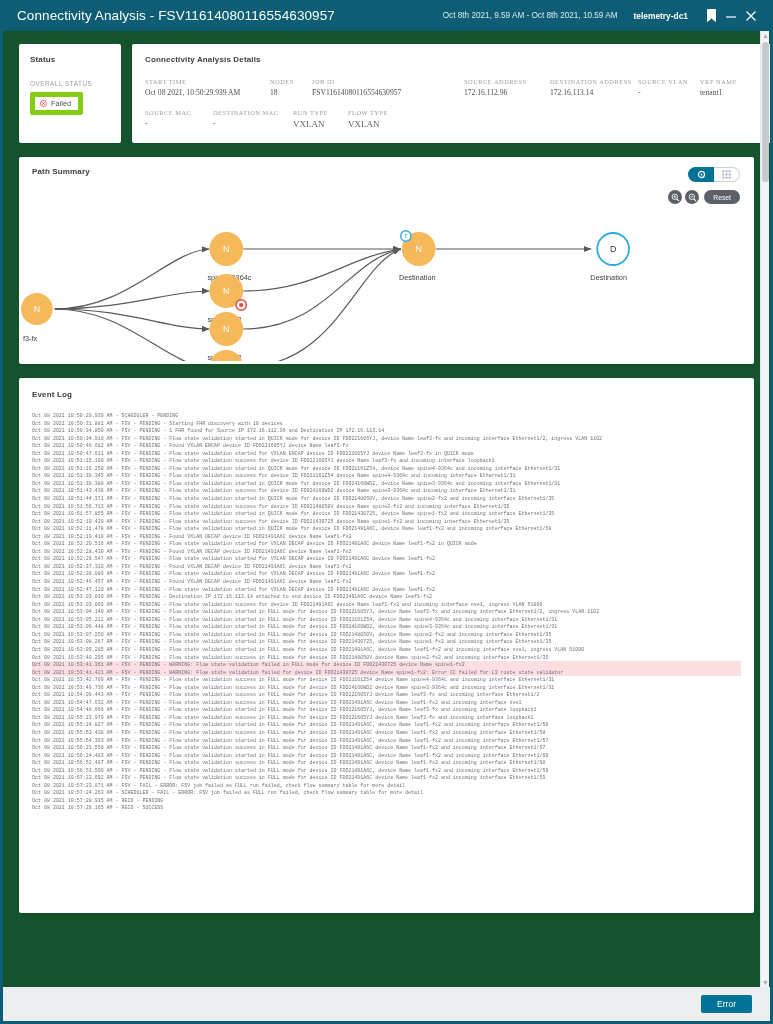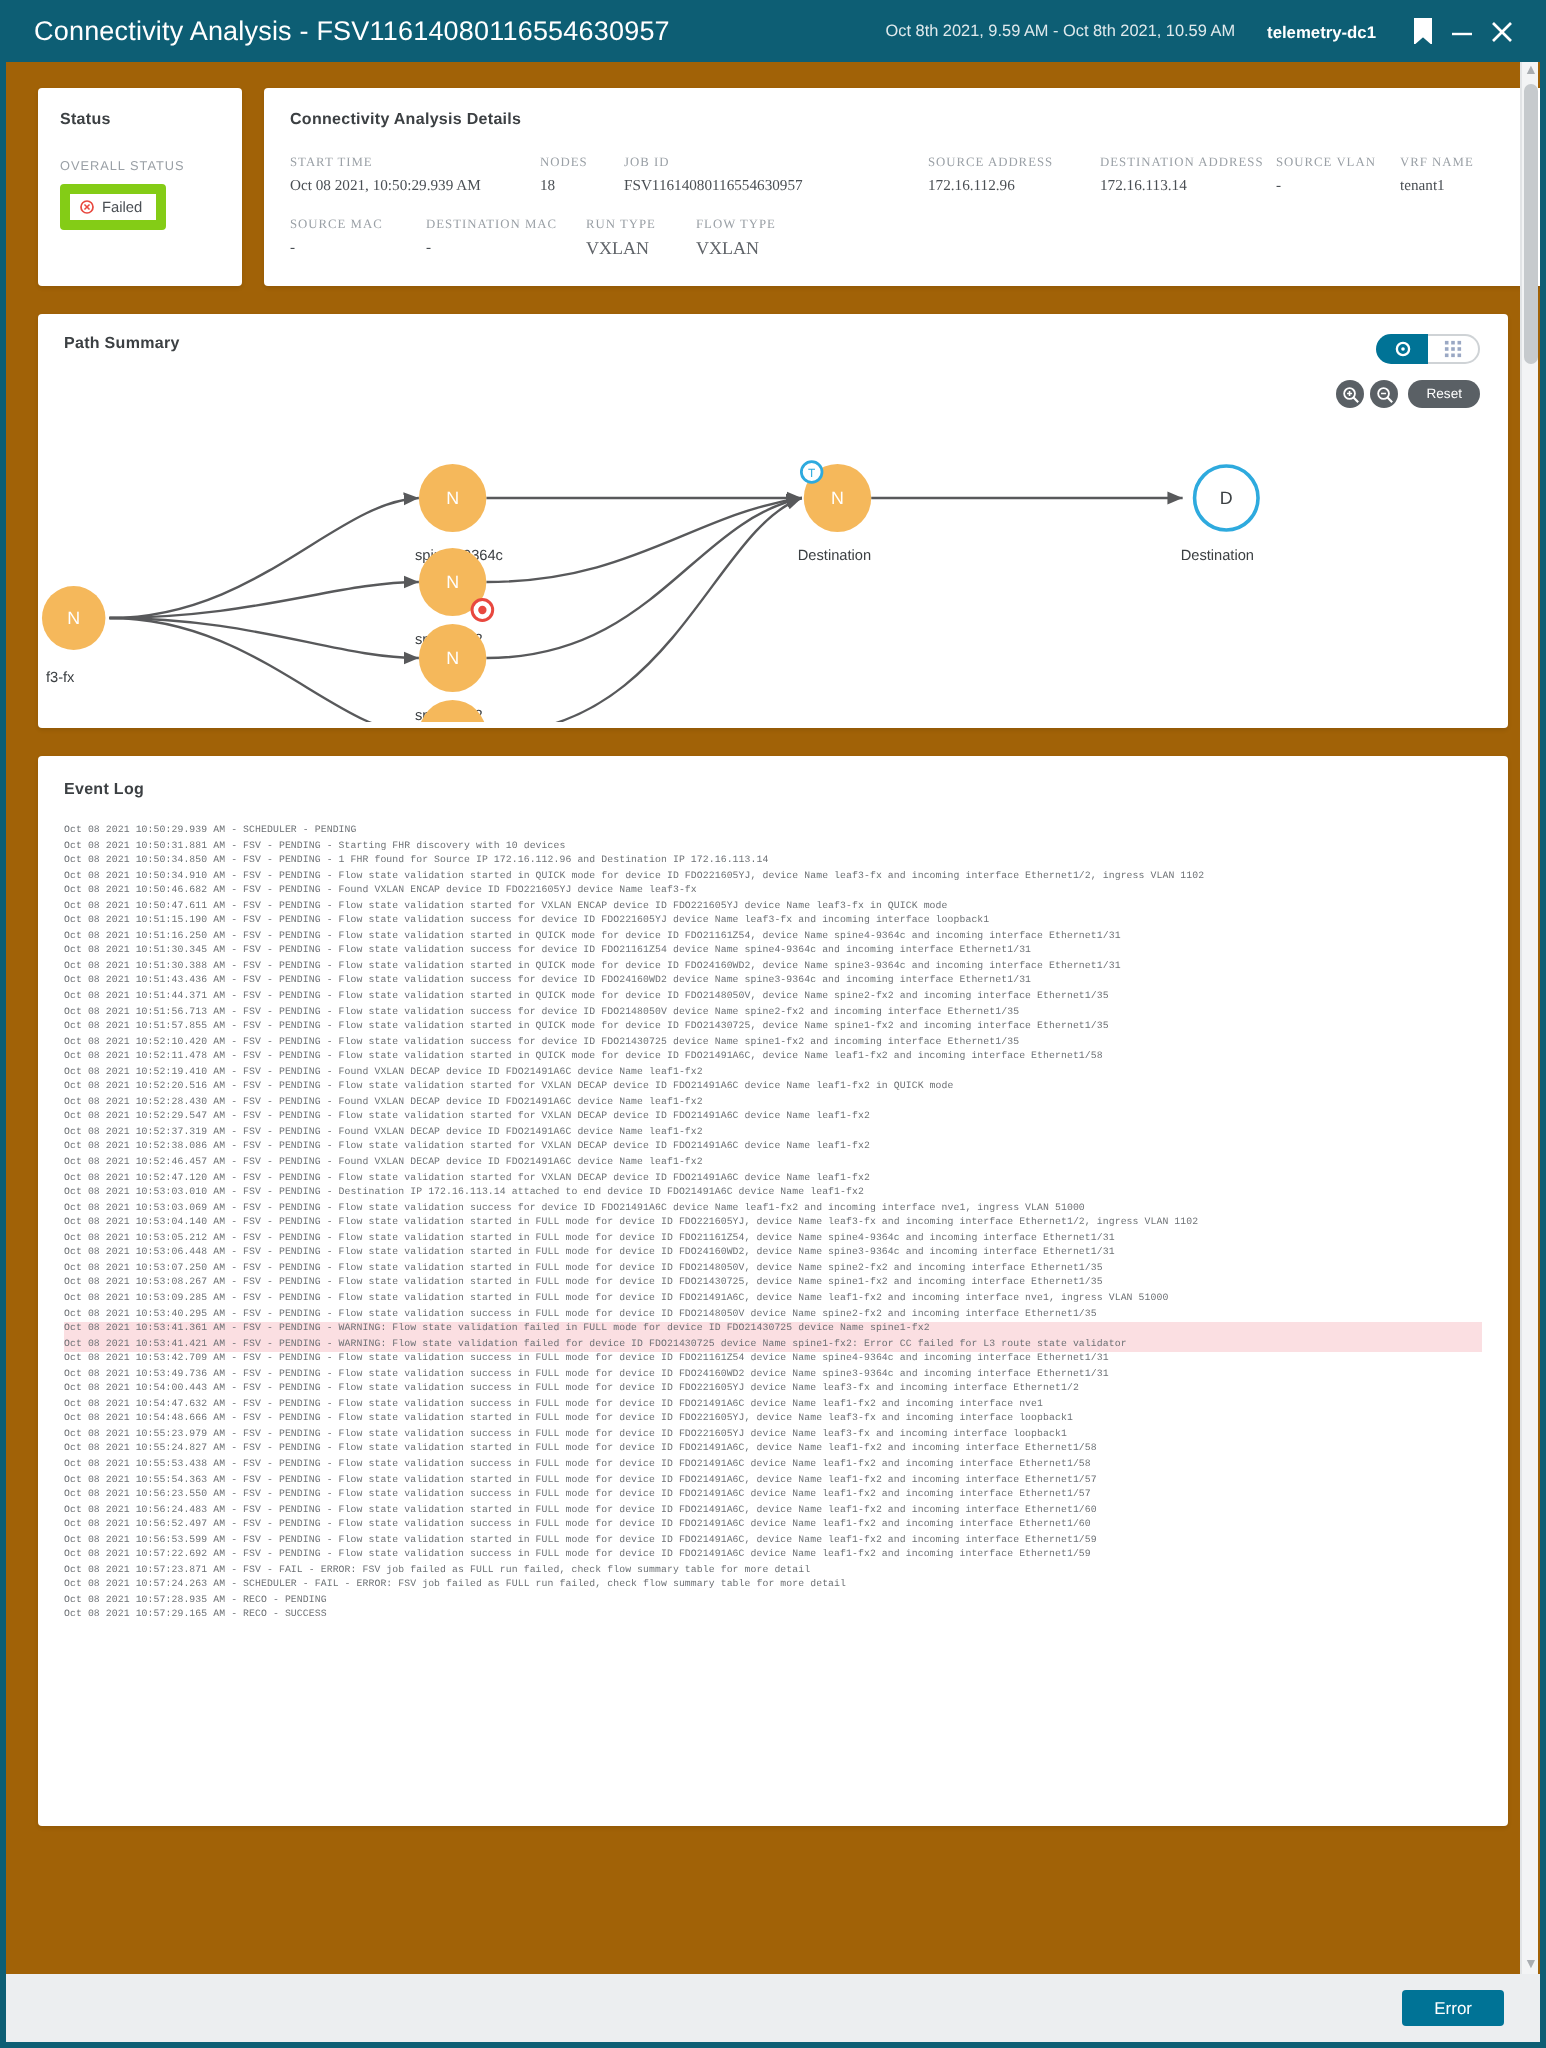--- a/index.html
+++ b/index.html
@@ -34,21 +34,21 @@
   .title-text { font-size:13.5px; font-weight:400; letter-spacing:.1px; white-space:nowrap; }
   .titlebar-spacer { flex:1 1 auto; }
   .tb-range { font-size:8.2px; color:#dfe9ec; white-space:nowrap; margin-right:16px; }
   .tb-user { font-size:8.4px; color:#ffffff; font-weight:700; white-space:nowrap; margin-right:12px; }
   .tb-icon { width:18px; height:20px; display:flex; align-items:center; justify-content:center; margin-left:2px; cursor:pointer; }
   .tb-icon svg { display:block; }
 
   
   .content {
     flex:1 1 auto; position:relative;
-    background:#a16207;
+    background:#14532d;
     padding:0 16px;
     overflow:hidden;
   }
   .scrollbar {
     position:absolute; right:1px; top:0; bottom:0; width:9px;
     background:#f3f4f5; border-left:1px solid #e2e4e6;
   }
   .scroll-arrow { position:absolute; left:0; width:9px; height:9px; color:#a9adb1; font-size:7px; text-align:center; line-height:9px; }
   .scroll-arrow.top { top:0; }
   .scroll-arrow.bot { bottom:0; }

